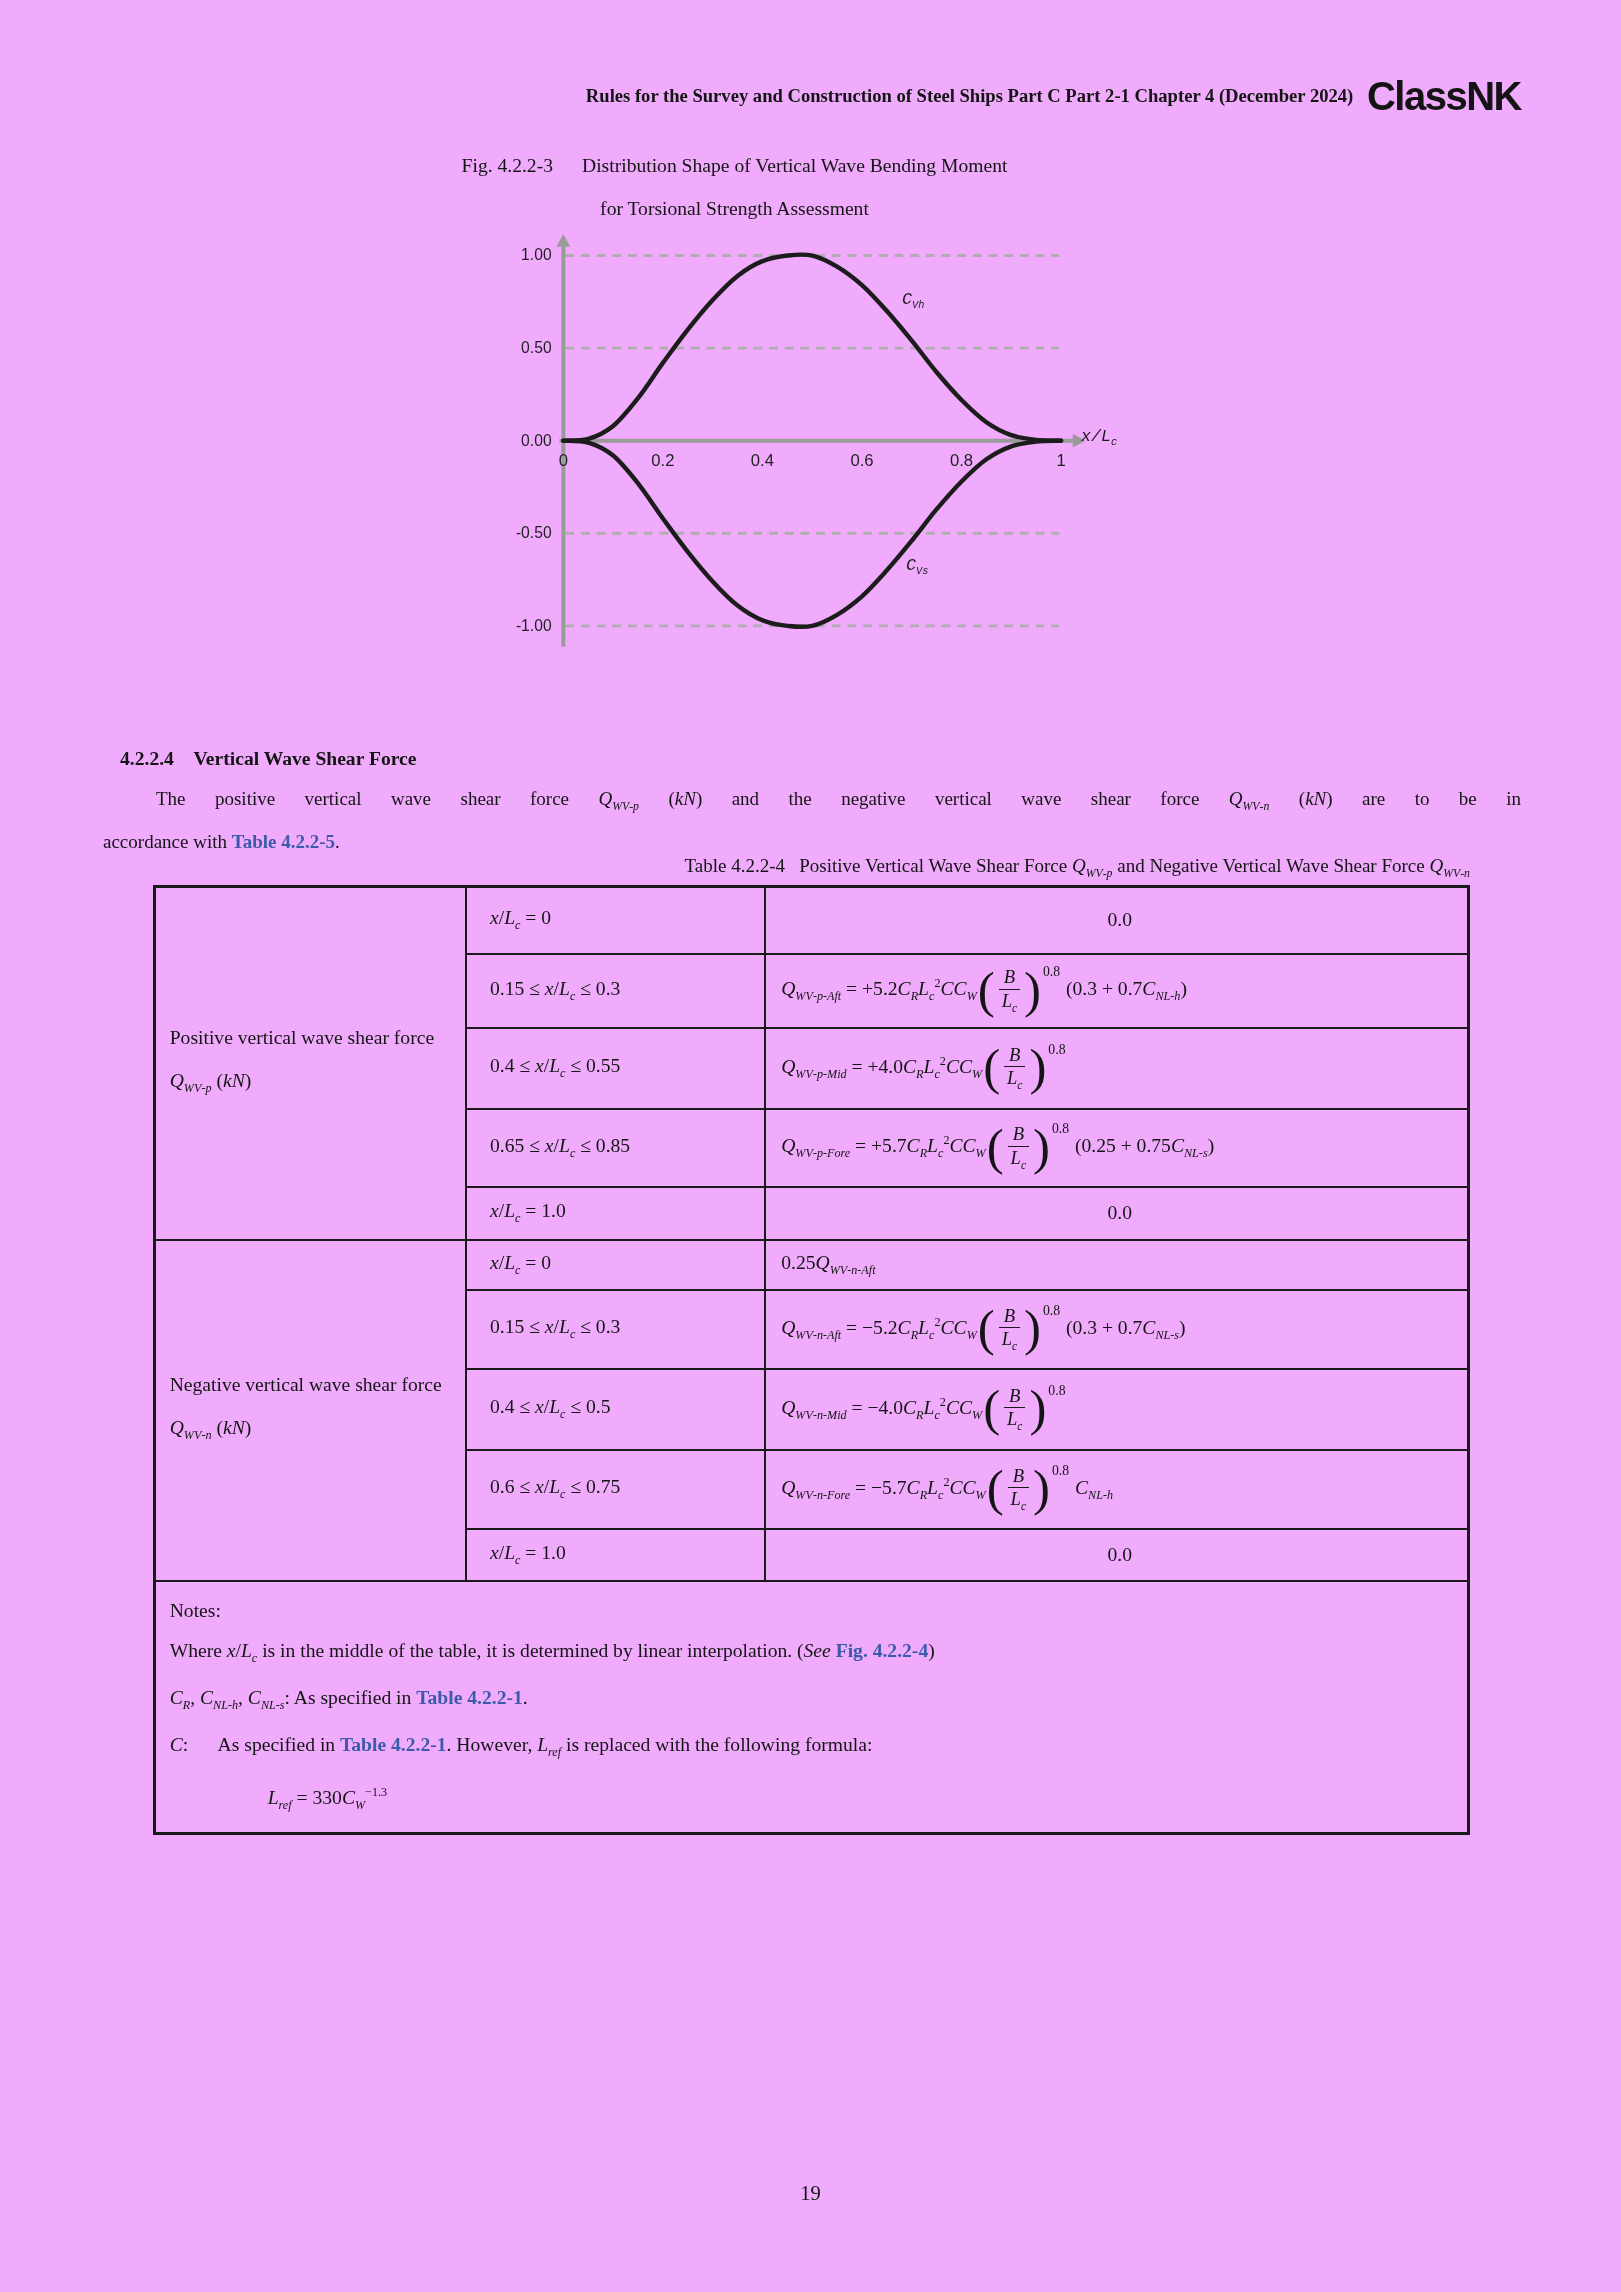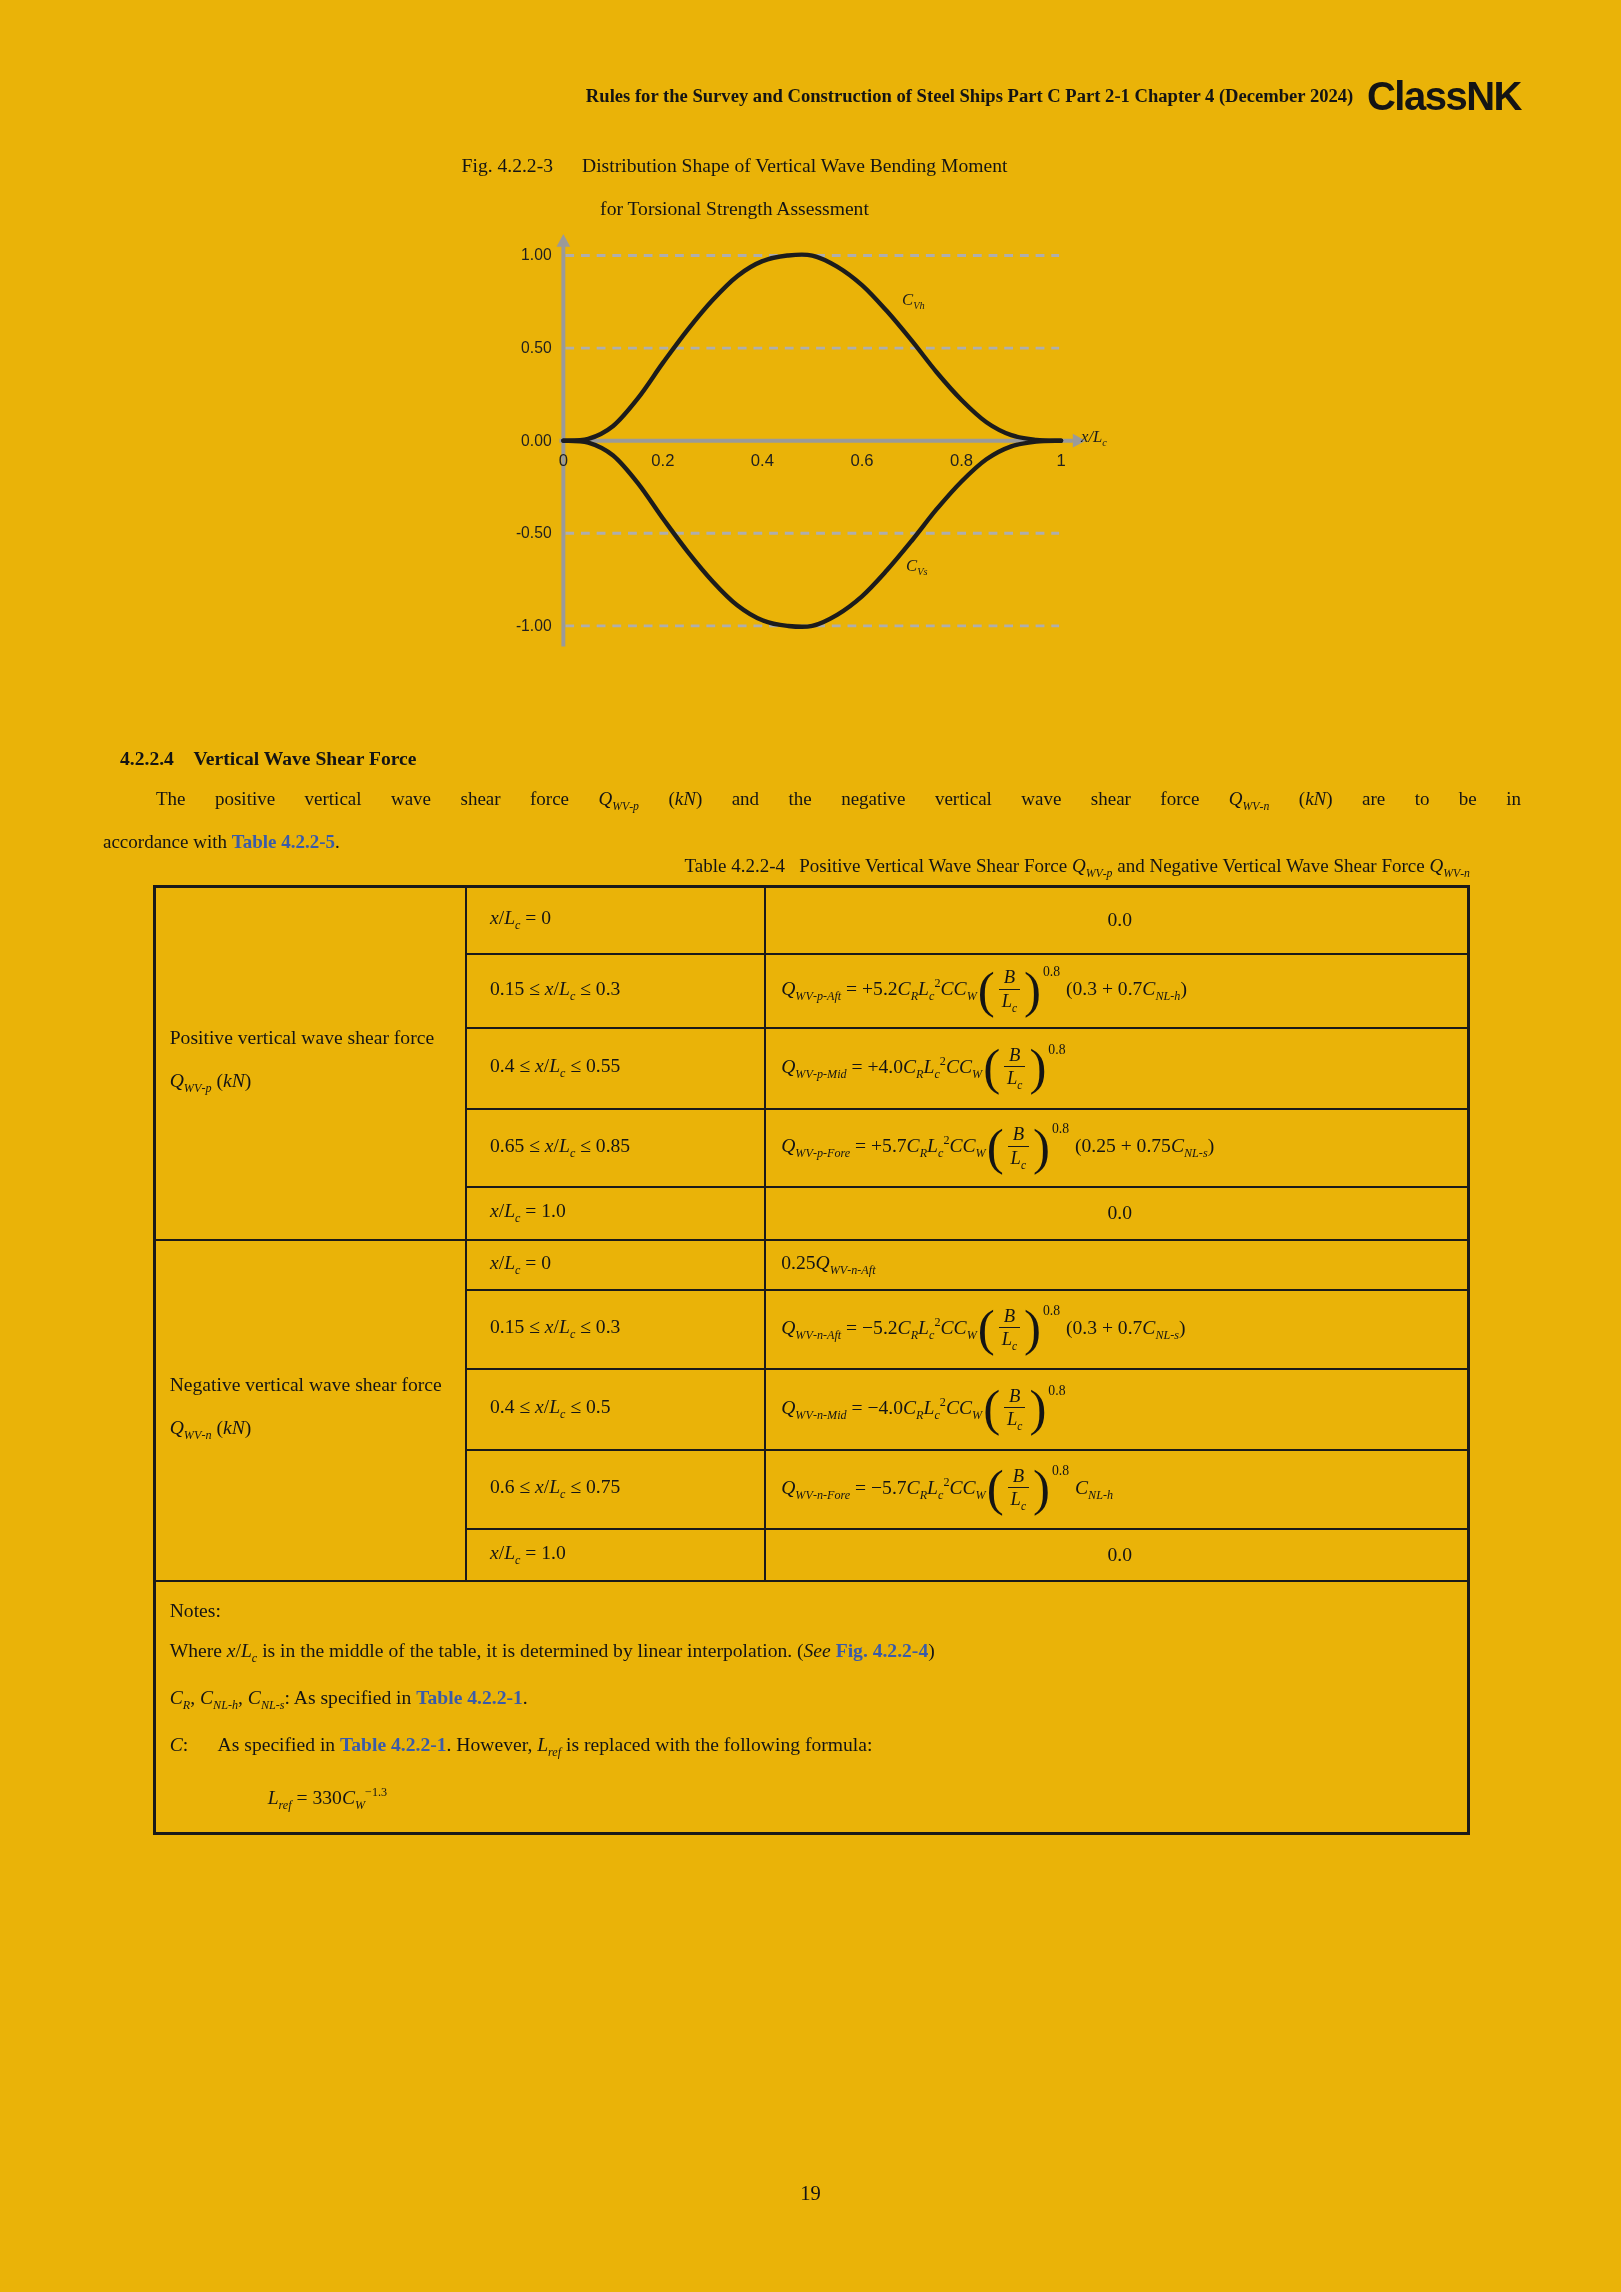--- a/index.html
+++ b/index.html
@@ -1,33 +1,33 @@
 <!DOCTYPE html>
 <html><head>
 <meta charset="utf-8">
 <style>
   html,body{margin:0;padding:0;background:#e8e8e8;}
   .page{
-    position:relative;width:1621px;height:2293px;background:#eab308;
+    position:relative;width:1621px;height:2293px;background:#f0abfc;
     font-family:"Liberation Serif",serif;color:#141414;overflow:hidden;
     margin:0 auto;
   }
   
   .header{position:absolute;top:76px;left:0;width:1521px;display:flex;justify-content:flex-end;align-items:center;gap:13.7px;}
   .header-title{font-size:18.6px;font-weight:bold;white-space:nowrap;}
   .logo{font-family:Liberation Sans, sans-serif;font-size:40px;font-weight:800;letter-spacing:-1.5px;line-height:1;}
   
   .figcap{position:absolute;left:323px;width:823px;text-align:center;font-size:19.6px;}
   .figcap1{top:155px;}
   .figcap2{top:198px;}
   .figcap .fig-label{margin-right:29px;}
   
   .chart-wrap{position:absolute;left:475px;top:233px;width:647px;height:436px;}
   .chart-wrap svg{position:absolute;left:0;top:0;}
-  .chart-label{position:absolute;font-family:Liberation Serif, serif;font-style:italic;font-size:16.7px;color:#1c1c1c;white-space:nowrap;}
+  .chart-label{position:absolute;font-family:Liberation Mono, monospace;font-style:italic;font-size:16.7px;color:#1c1c1c;white-space:nowrap;}
   .chart-label sub{font-size:0.62em;font-style:italic;}
   
   .section-heading{position:absolute;top:748px;left:120px;font-size:19.6px;font-weight:bold;display:flex;gap:19.6px;}
   .para-line{position:absolute;left:103px;width:1418px;font-size:19px;}
   .para1{top:788px;text-align:justify;text-align-last:justify;text-indent:53px;}
   .para2{top:831px;}
   
   .tbl-title{position:absolute;top:855px;left:153px;width:1317px;text-align:right;font-size:19px;}
   table.rules{position:absolute;top:885px;left:153px;width:1317px;border-collapse:collapse;table-layout:fixed;}
   table.rules{border:3.9px solid #1a1a1a;}

